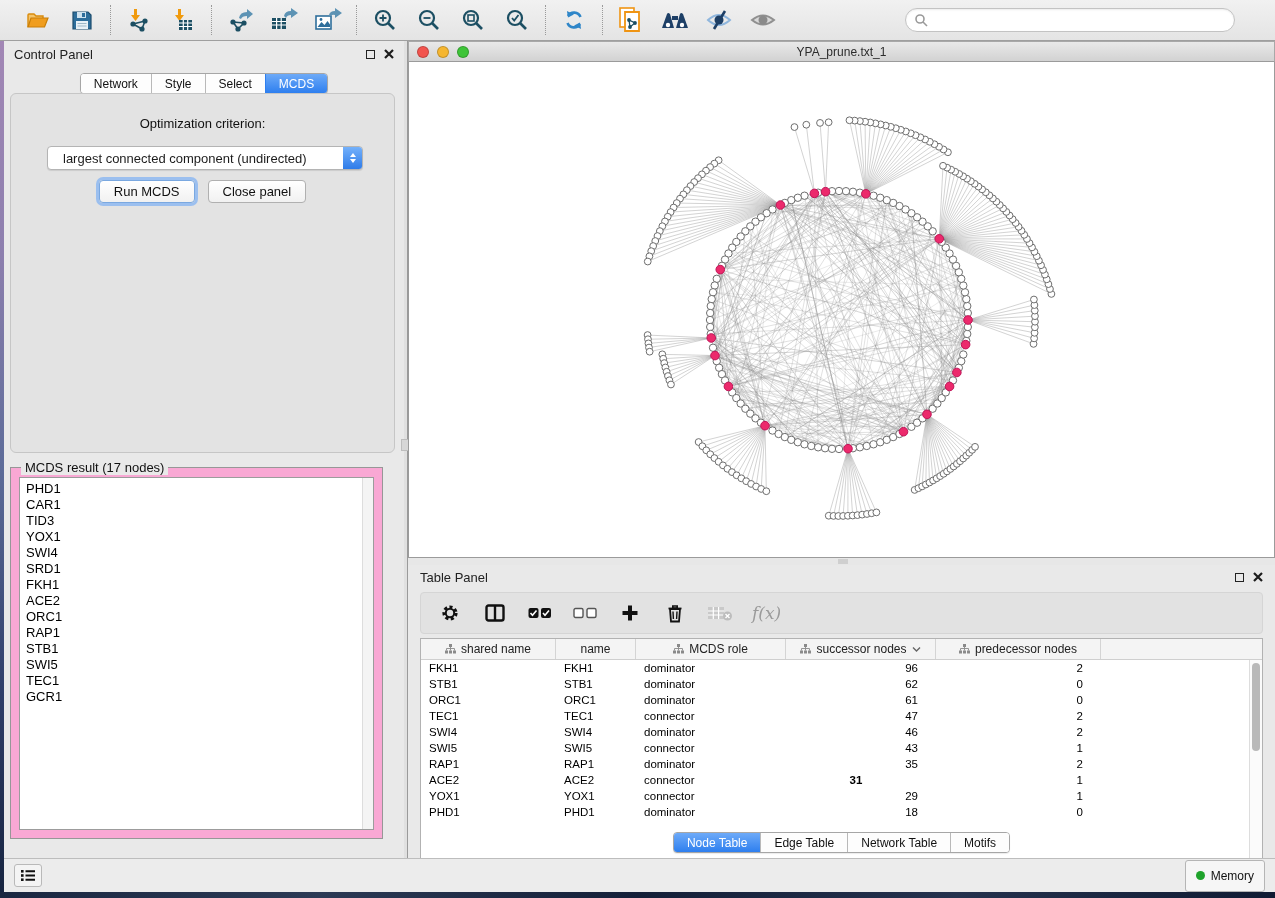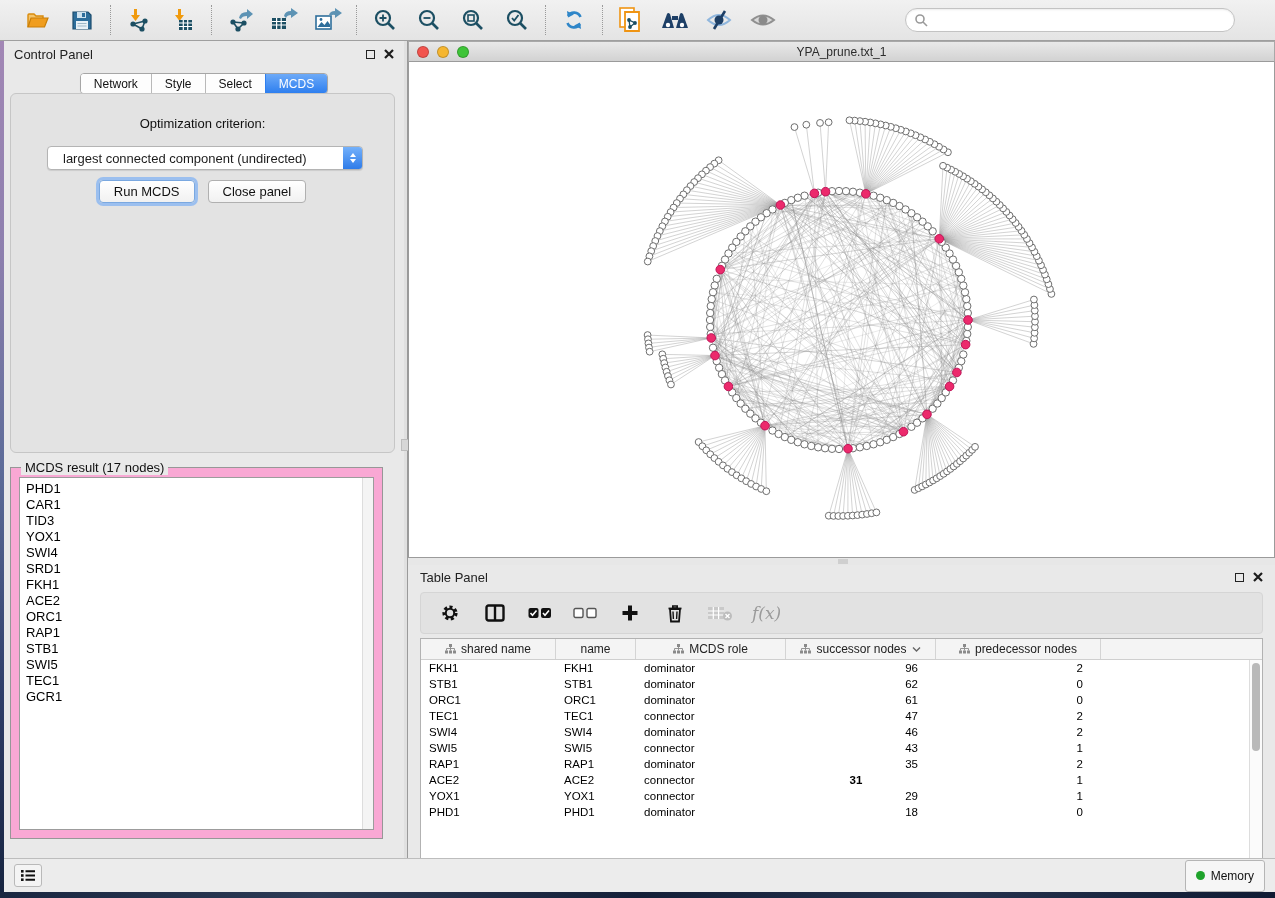--- a/index.html
+++ b/index.html
@@ -1292,20 +1292,28 @@
           <div class="nt-cell" style="width: 150px; text-align: left;">dominator</div>
           <div class="nt-cell" style="width: 150px; text-align: right; padding-right: 18px;">18</div>
           <div class="nt-cell" style="width: 165px; text-align: right; padding-right: 18px;">0</div>
         </div>
       </div>
     <div class="nt-scroll">
         <div class="nt-thumb"></div>
       </div>
   </div>
 
+  <div class="tp-tabs">
+      <div class="seg-group" id="tp-tabs">
+        <span class="seg-tab sel">Node Table</span>
+        <span class="seg-tab">Edge Table</span>
+        <span class="seg-tab">Network Table</span>
+        <span class="seg-tab">Motifs</span>
+      </div>
+    </div>
 </div>
 
 <div class="status-bar">
   <span class="status-left-btn">
     <svg width="16" height="13">
         <rect x="1" y="1" width="2.6" height="2.6" fill="#111"></rect>
         <rect x="1" y="5.2" width="2.6" height="2.6" fill="#111"></rect>
         <rect x="1" y="9.4" width="2.6" height="2.6" fill="#111"></rect>
         <path d="M5.5 2.3h9.5 M5.5 6.5h9.5 M5.5 10.7h9.5" stroke="#111" stroke-width="2"></path>
       </svg>

